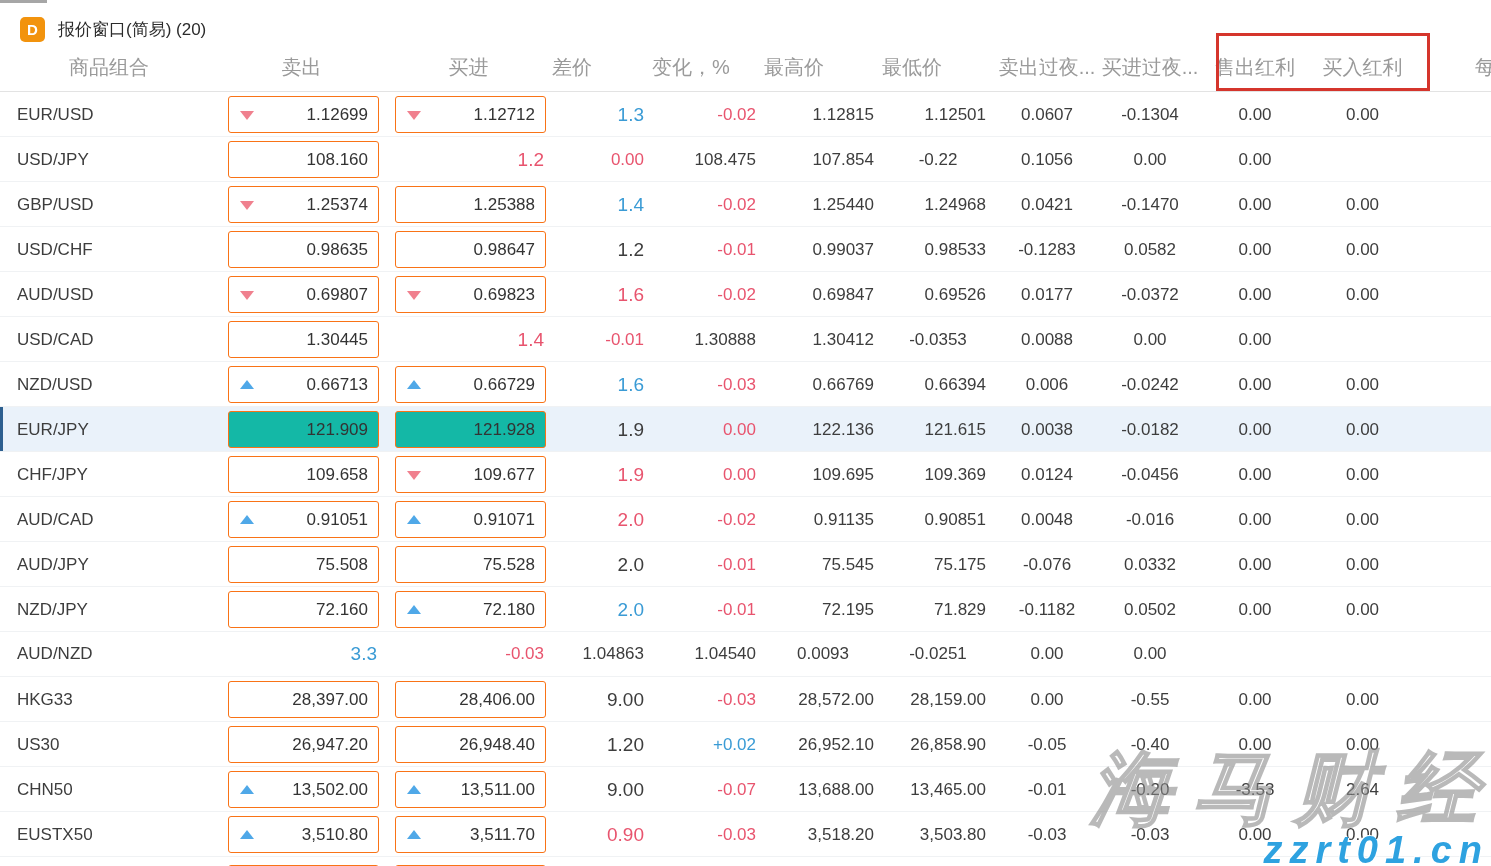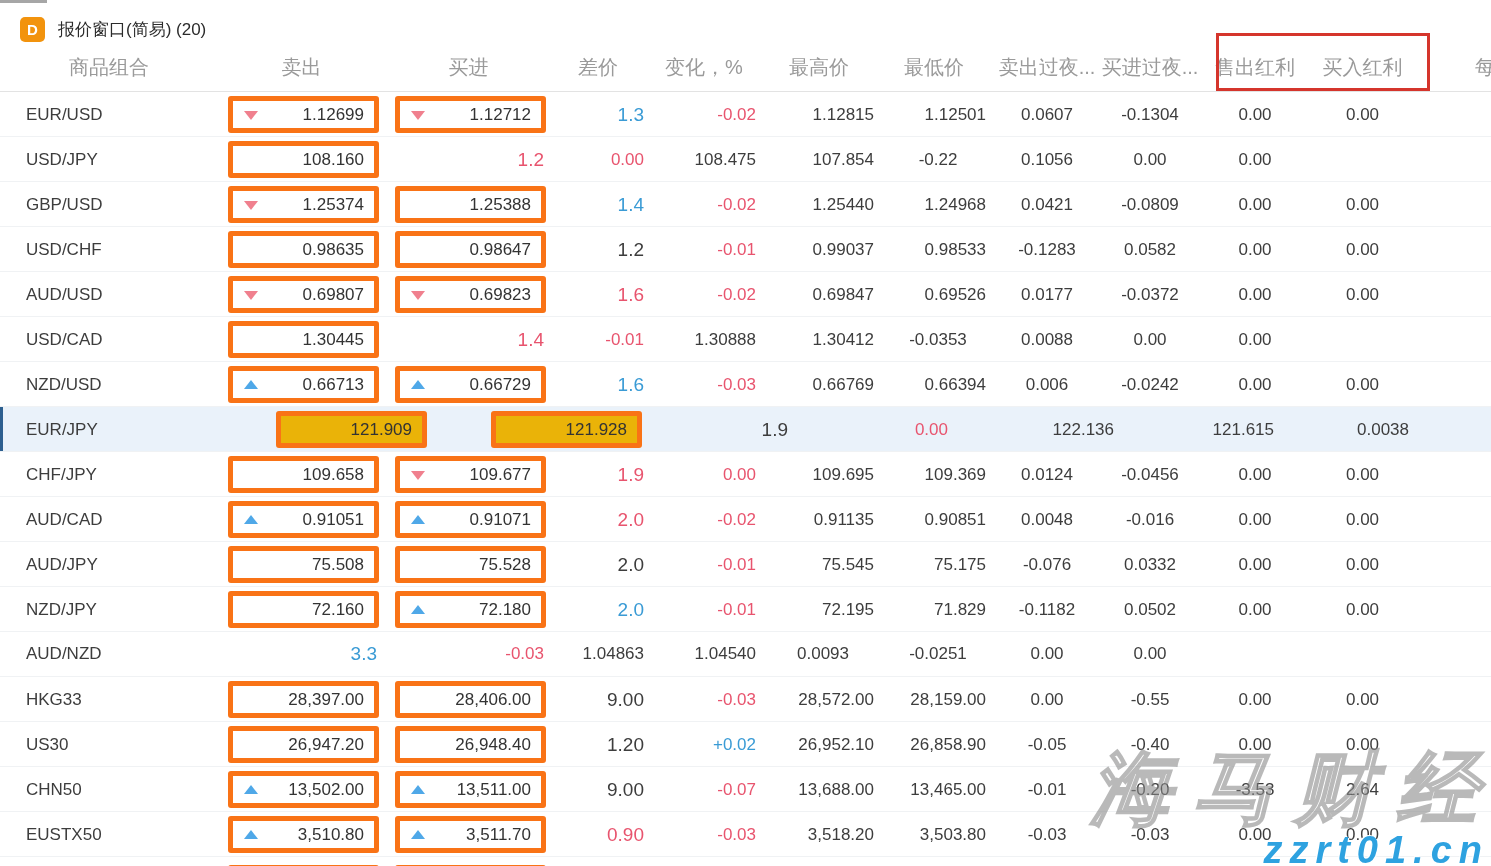--- a/index.html
+++ b/index.html
@@ -13,33 +13,33 @@
   .app-icon { width:25px; height:25px; border-radius:5px; color:#fff; font-weight:bold;
               font-size:15px; display:flex; align-items:center; justify-content:center; }
   .title { font-size:17px; font-weight:normal; color:#2b2b2b; }
 
   .grid-row { display:grid; align-items:center;
     grid-template-columns:218px 167px 167px 100px 112px 118px 112px 106px 100px 110px 105px 1fr; }
 
   .header-row { height:48px; color:#9a9a9a; font-size:20px; border-bottom:1px solid #e3e3e3; }
   .h { white-space:nowrap; }
   .h-symbol,.h-sell,.h-buy,.h-son,.h-bon,.h-sdiv,.h-bdiv { text-align:center; }
-  .h-spread,.h-change,.h-high,.h-low { text-align:center; padding-right:8px; }
+  .h-spread,.h-change,.h-high,.h-low { text-align:left; padding-right:8px; }
   .h-extra { text-align:left; padding-left:60px; overflow:hidden; }
 
   .rows { }
   .row { height:45px; border-bottom:1px solid #f0f2f4; font-size:17px; color:#3d3d3d; cursor:default; }
-  .row.selected { background:#eaf2fa; box-shadow: inset 3px 0 0 0 #2d5f8f; gap: 48px; }
-
-  .c-symbol { padding-left:26px; font-size:17px; color:#3d3d3d; }
+  .row.selected { background:#eaf2fa; box-shadow: inset 3px 0 0 0 #2d5f8f; }
+
+  .c-symbol { padding-left:17px; font-size:17px; color:#3d3d3d; }
   .c-boxwrap { height:45px; display:flex; align-items:center; }
   .price-box { position:relative; flex:1; height:37px; margin:0 6px 0 10px; background:#fff;
-               border:5px solid #f97316; border-radius:3px; display:flex; align-items:center;
+               border:1px solid #f97316; border-radius:3px; display:flex; align-items:center;
                justify-content:flex-end; padding:0 10px; font-size:17px; color:#333; cursor:pointer; }
-  .row.selected .price-box { background:#eab308; }
+  .row.selected .price-box { background:#14b8a6; }
   .arrow { position:absolute; left:11px; top:50%; width:0; height:0; }
   .arrow.down { margin-top:-4px; border-left:7px solid transparent; border-right:7px solid transparent;
                 border-top:9px solid #f0808e; }
   .arrow.up   { margin-top:-5px; border-left:7px solid transparent; border-right:7px solid transparent;
                 border-bottom:9px solid #4fa8e8; }
 
   .c-spread,.c-change,.c-high,.c-low { text-align:right; padding-right:8px; }
   .c-son,.c-bon,.c-sdiv,.c-bdiv { text-align:center; }
   .t-blue { color:#3a9bd5; }
   .t-red  { color:#e8546e; }
@@ -138,21 +138,21 @@
         <div class="c-boxwrap">
           <div class="price-box">
             <div class="">1.25388</div>
           </div>
         </div>
         <div class="c-spread t-blue">1.4</div>
         <div class="c-change t-red">-0.02</div>
         <div class="c-high">1.25440</div>
         <div class="c-low">1.24968</div>
         <div class="c-son">0.0421</div>
-        <div class="c-bon">-0.0809</div>
+        <div class="c-bon">-0.1470</div>
         <div class="c-sdiv">0.00</div>
         <div class="c-bdiv">0.00</div>
         <div class="c-extra"></div>
       </div>
       <div class="grid-row row">
         <div class="c-symbol">USD/CHF</div>
         <div class="c-boxwrap">
           <div class="price-box">
             <div class="">0.98635</div>
           </div>

